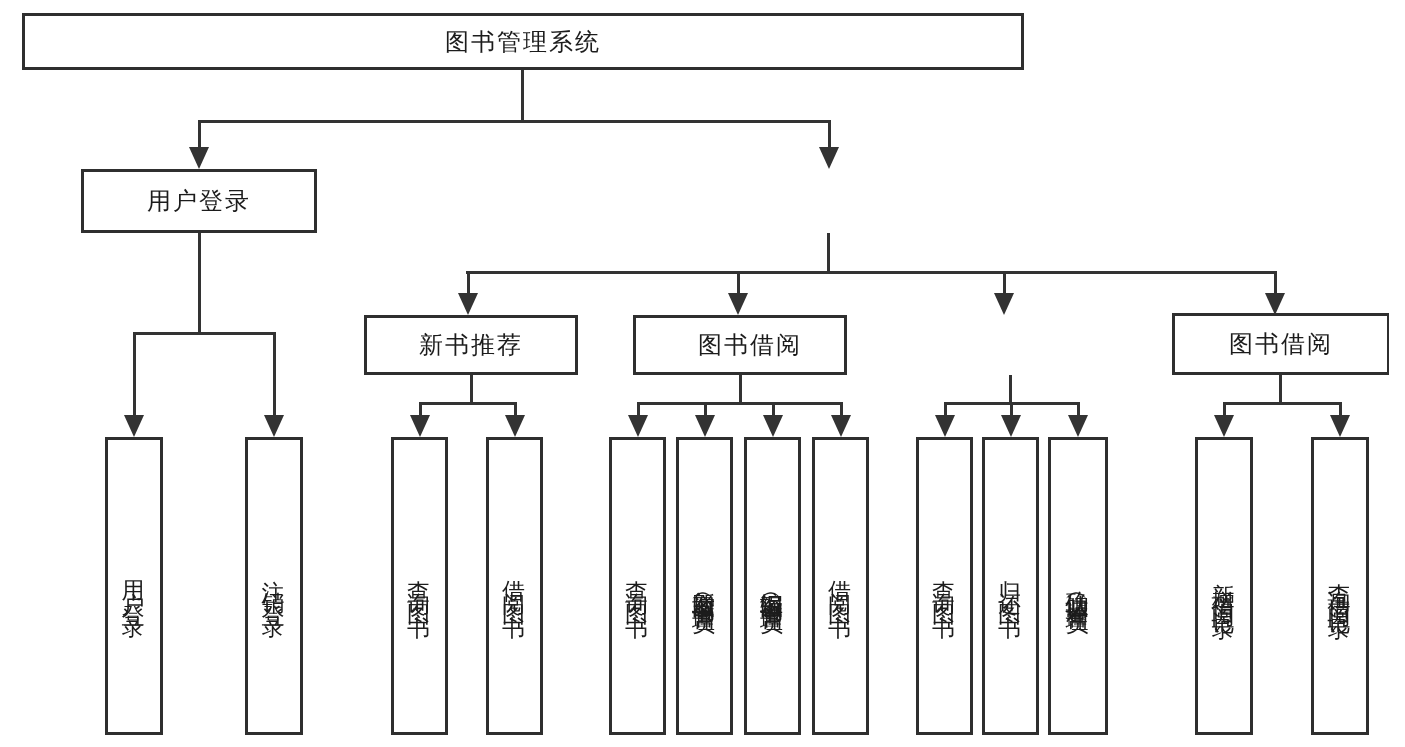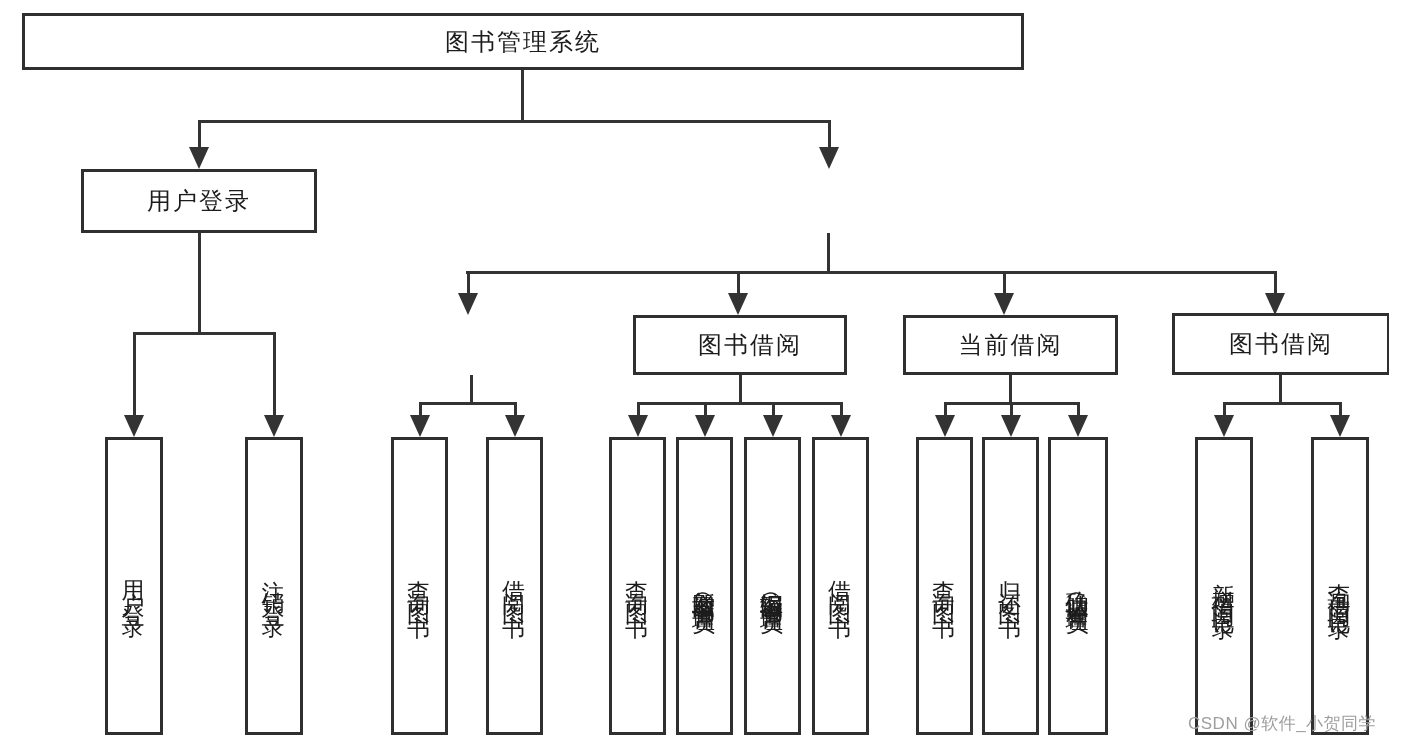--- a/index.html
+++ b/index.html
@@ -54,22 +54,22 @@
 </style>
 </head>
 <body>
 
 <div id="canvas">
 
   <div class="box" style="left:22px;top:13px;width:1002px;height:57px;">图书管理系统</div>
 
   <div class="box" style="left:81px;top:169px;width:236px;height:64px;">用户登录</div>
 
+  <div class="box" style="left:364px;top:315px;width:214px;height:60px;">新书推荐</div>
   <div class="box" style="left:633px;top:315px;width:214px;height:60px;padding-left:20px;">图书借阅</div>
-  <div class="box" style="left:903px;top:315px;width:215px;height:60px;">当前借阅</div>
   <div class="box" style="left:1172px;top:313px;width:218px;height:62px;">图书借阅</div>
 
   <div class="box leaf sp-wide" style="left:105px;top:437px;width:58px;height:298px;">用户登录</div>
   <div class="box leaf sp-wide" style="left:245px;top:437px;width:58px;height:298px;">注销登录</div>
 
   <div class="box leaf sp-wide" style="left:391px;top:437px;width:57px;height:298px;">查询图书</div>
   <div class="box leaf sp-wide" style="left:486px;top:437px;width:57px;height:298px;">借阅图书</div>
 
   <div class="box leaf sp-wide" style="left:609px;top:437px;width:57px;height:298px;">查询图书</div>
   <div class="box leaf sp-tight" style="left:676px;top:437px;width:57px;height:298px;">新增图书（管理员）</div>
@@ -116,15 +116,14 @@
   <div class="hline" style="left:944px;top:402px;width:134px;"></div>
   <div class="arrow" style="left:935px;top:402px;height:35px;"></div>
   <div class="arrow" style="left:1001px;top:402px;height:35px;"></div>
   <div class="arrow" style="left:1068px;top:402px;height:35px;"></div>
 
   <div class="vline" style="left:1279px;top:375px;height:30px;"></div>
   <div class="hline" style="left:1223px;top:402px;width:118px;"></div>
   <div class="arrow" style="left:1214px;top:402px;height:35px;"></div>
   <div class="arrow" style="left:1330px;top:402px;height:35px;"></div>
 
-  <div id="watermark">CSDN @软件_小贺同学</div>
 
 </div>
 
 </body></html>

